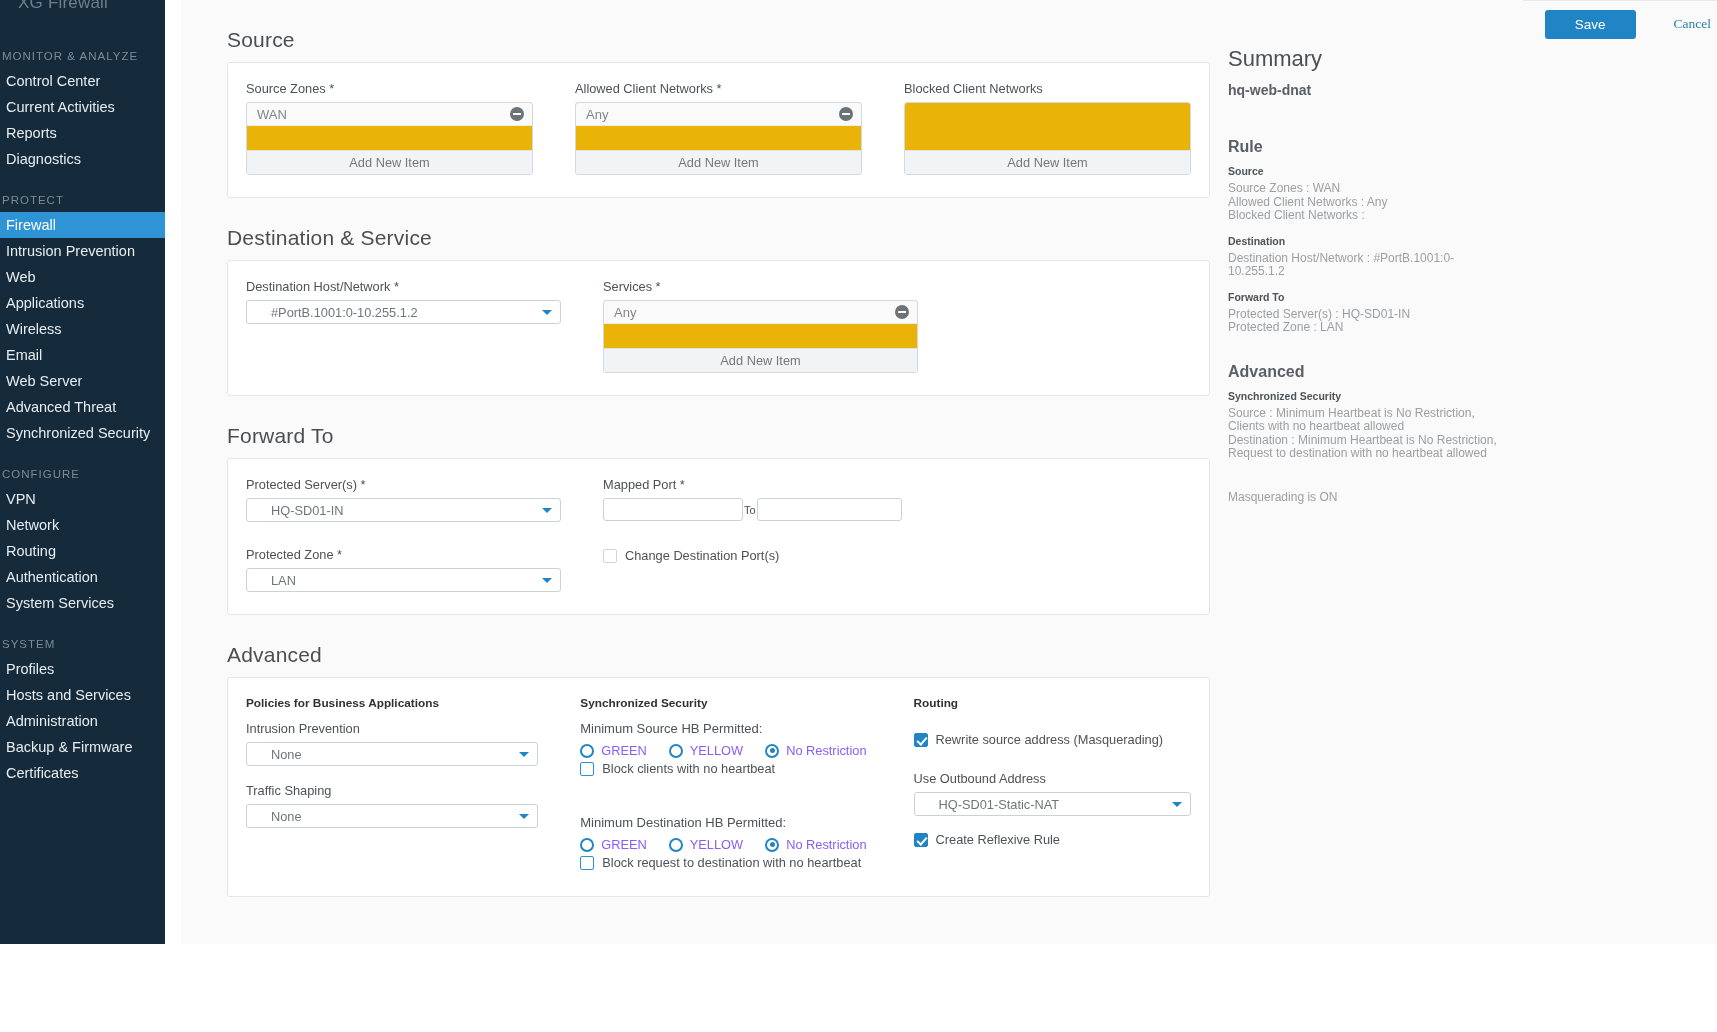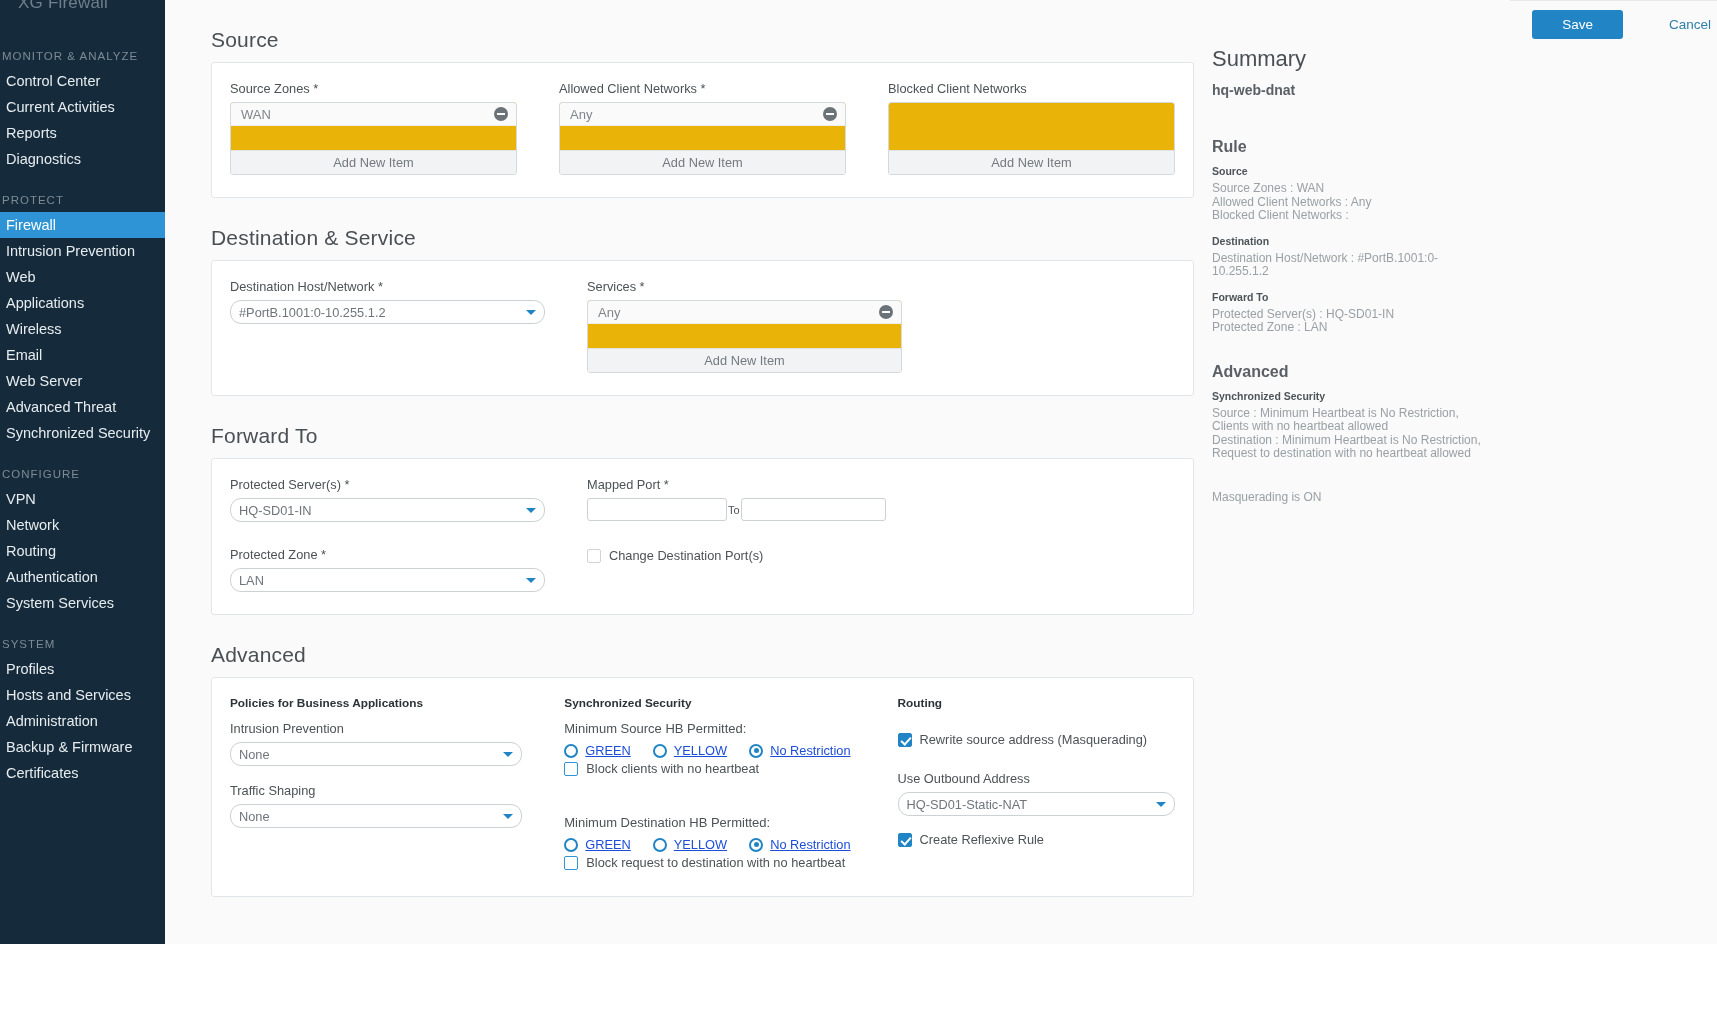--- a/index.html
+++ b/index.html
@@ -3,21 +3,21 @@
 <meta charset="utf-8">
 <style>
   * { box-sizing: border-box; }
   html, body {
     margin: 0; padding: 0;
     width: 1717px; height: 1032px;
     overflow: hidden;
     background: #ffffff;
     font-family: "Liberation Sans", sans-serif;
   }
-  .app { display: flex; width: 1717px; height: 944px; }
+  .app { display: flex; width: 1717px; height: 944px; gap: 16px; }
 
   
   .sidebar {
     width: 165px; min-width: 165px;
     background: #152b3c;
     color: #ffffff;
     padding-top: 0;
     overflow: hidden;
     position: relative;
   }
@@ -147,26 +147,26 @@
     text-align: center;
     font-size: 12.8px;
     color: #73797e;
     cursor: pointer;
   }
 
   
   .select {
     position: relative;
     border: 1px solid #ccd1d5;
-    border-radius: 11px;
+    border-radius: 3px;
     background: #ffffff;
     height: 24px;
     display: flex;
     align-items: center;
-    padding: 0 26px 0 8px;
+    padding: 0 26px 0 24px;
     font-size: 12.8px;
     color: #6f767b;
     cursor: pointer;
     white-space: nowrap;
     overflow: hidden;
   }
   .select .caret {
     position: absolute; right: 8px; top: 50%;
     margin-top: -2px;
     width: 0; height: 0;
@@ -237,24 +237,23 @@
     position: absolute;
     left: 2.5px; top: 2.5px;
     width: 5px; height: 5px;
     border-radius: 50%;
     background: #2185c5;
   }
   .radio-group { display: flex; align-items: center; margin-top: 7px; }
   .radio-opt { display: flex; align-items: center; margin-right: 22px; }
   .radio-opt .txt {
     font-size: 12.8px;
-    color: #1d4ed8;
+    color: #8b5cf6;
     margin-left: 7px;
     white-space: nowrap;
-    text-decoration: underline;
   }
 
   .adv-col-title {
     font-size: 11.8px;
     font-weight: bold;
     color: #2b3238;
     margin-bottom: 11px;
     white-space: nowrap;
   }
   .adv-sub {
@@ -315,22 +314,22 @@
     font-size: 13.5px;
     font-family: "Liberation Sans", sans-serif;
     padding: 7px 30px;
     cursor: pointer;
   }
   .btn-cancel {
     background: transparent;
     border: none;
     color: #2f7fa8;
     font-size: 13.5px;
-    font-family: Liberation Sans, sans-serif;
-    margin-left: 40px;
+    font-family: Liberation Serif, serif;
+    margin-left: 32px;
     cursor: pointer;
   }
 </style>
 </head>
 <body>
 
 <div class="app">
 
   <nav class="sidebar">
     <div class="brand">XG Firewall</div>

